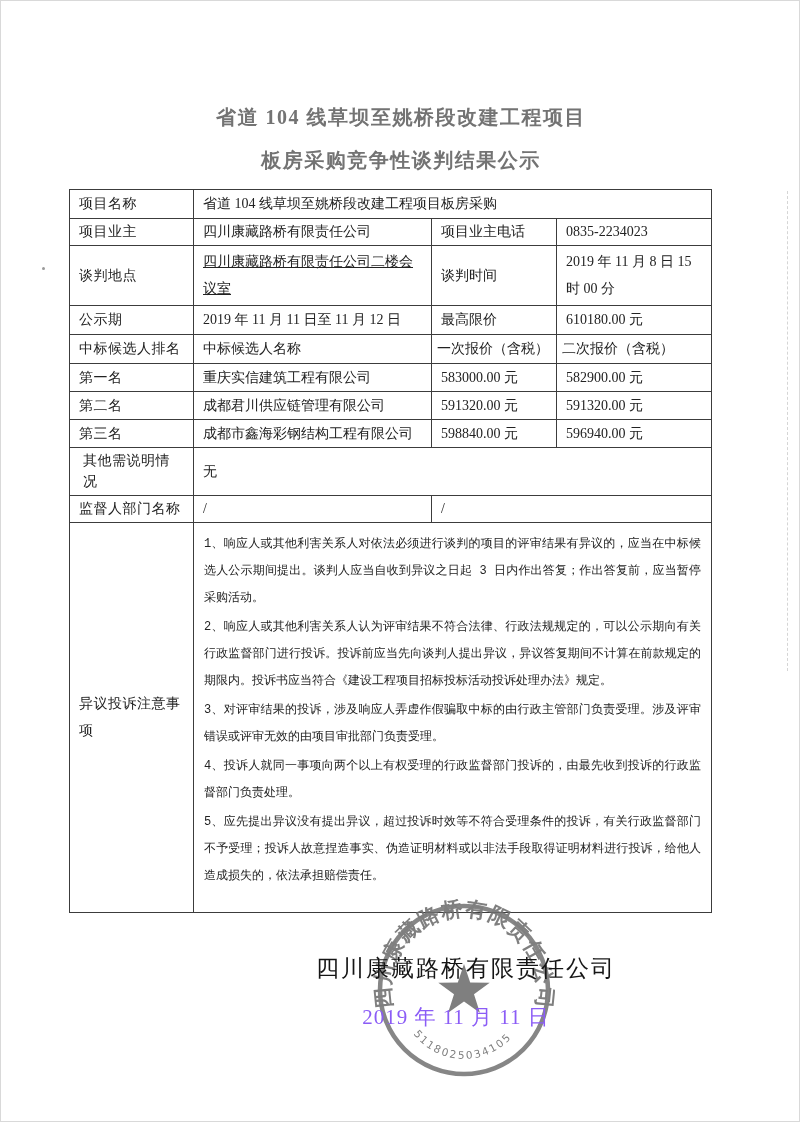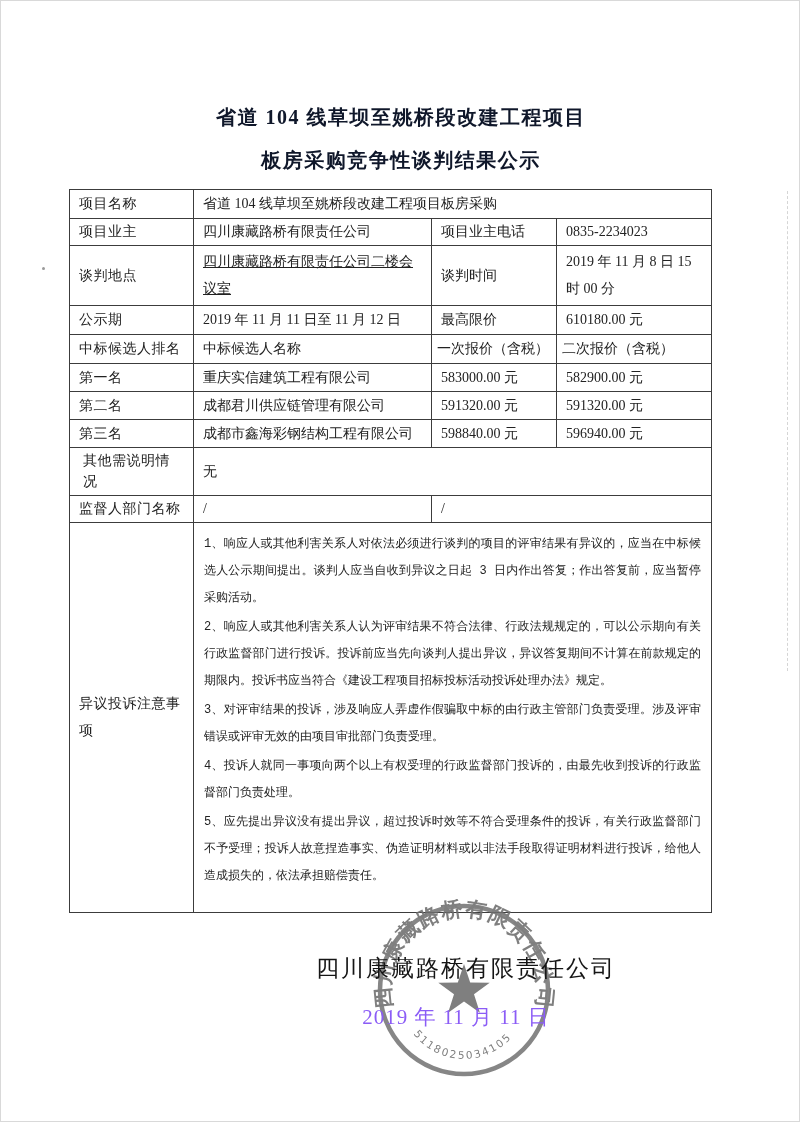--- a/index.html
+++ b/index.html
@@ -10,21 +10,21 @@
     background:#ffffff;
     border:1px solid #d9d9d9;
     box-sizing:border-box;
     font-family:"Liberation Serif","DejaVu Serif",serif;
     color:#1c1c1c;
     overflow:hidden;
   }
   .title{
     position:absolute;left:0;width:800px;
     text-align:center;font-weight:bold;font-size:20px;
-    letter-spacing:1.5px;color:#0f172a;
+    letter-spacing:1.5px;color:#737373;
   }
   .title1{top:103px;}
   .title2{top:146px;}
   table.main{
     position:absolute;left:68px;top:188px;
     width:642px;border-collapse:collapse;table-layout:fixed;
     font-size:14px;color:#222;
   }
   table.main td{
     border:1.5px solid #3c3c3c;

